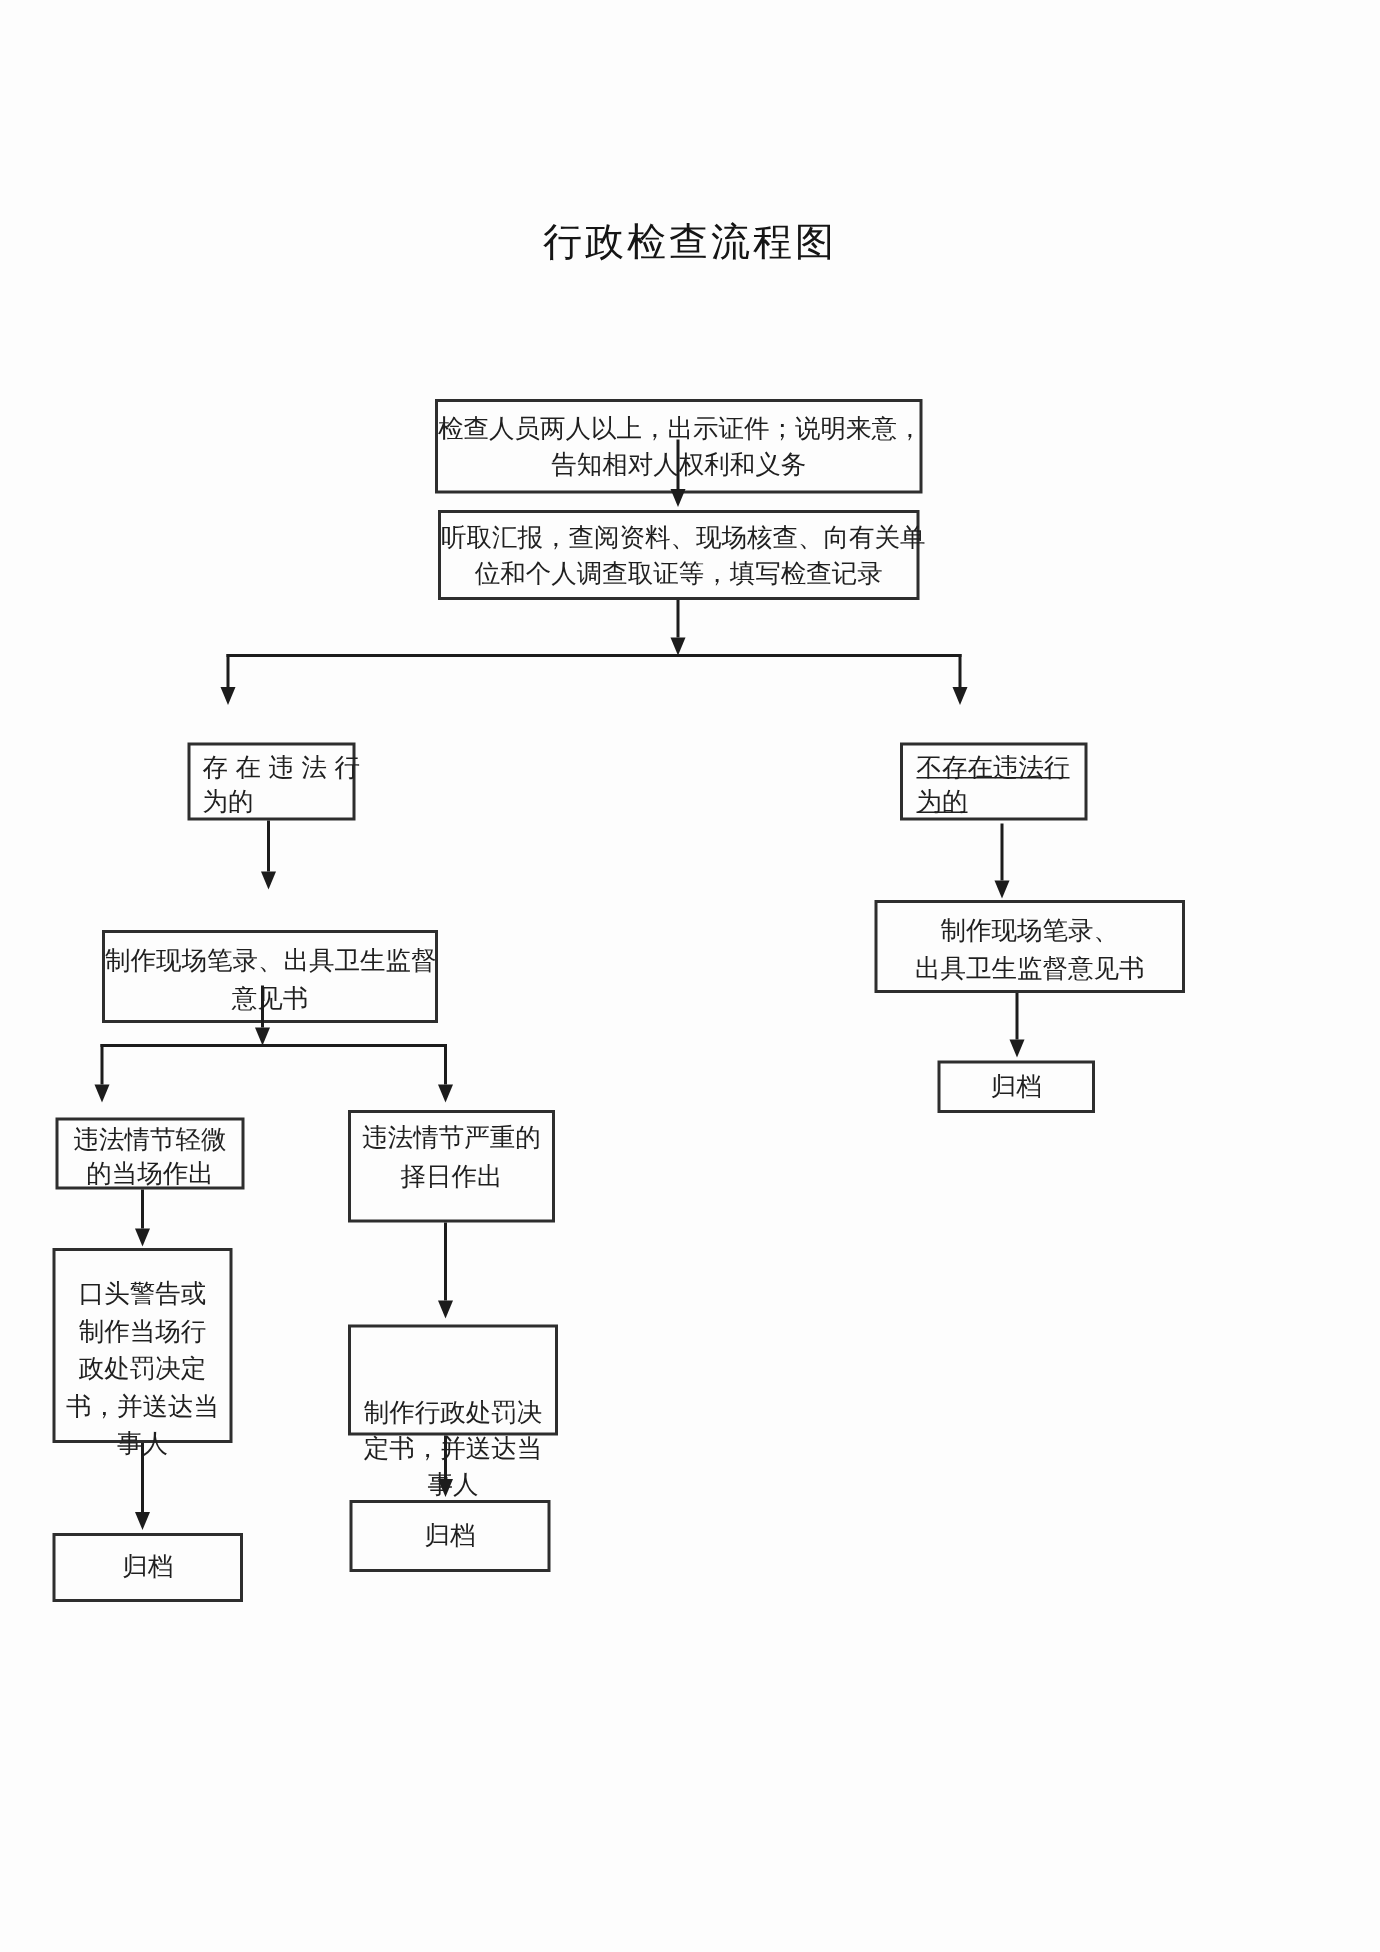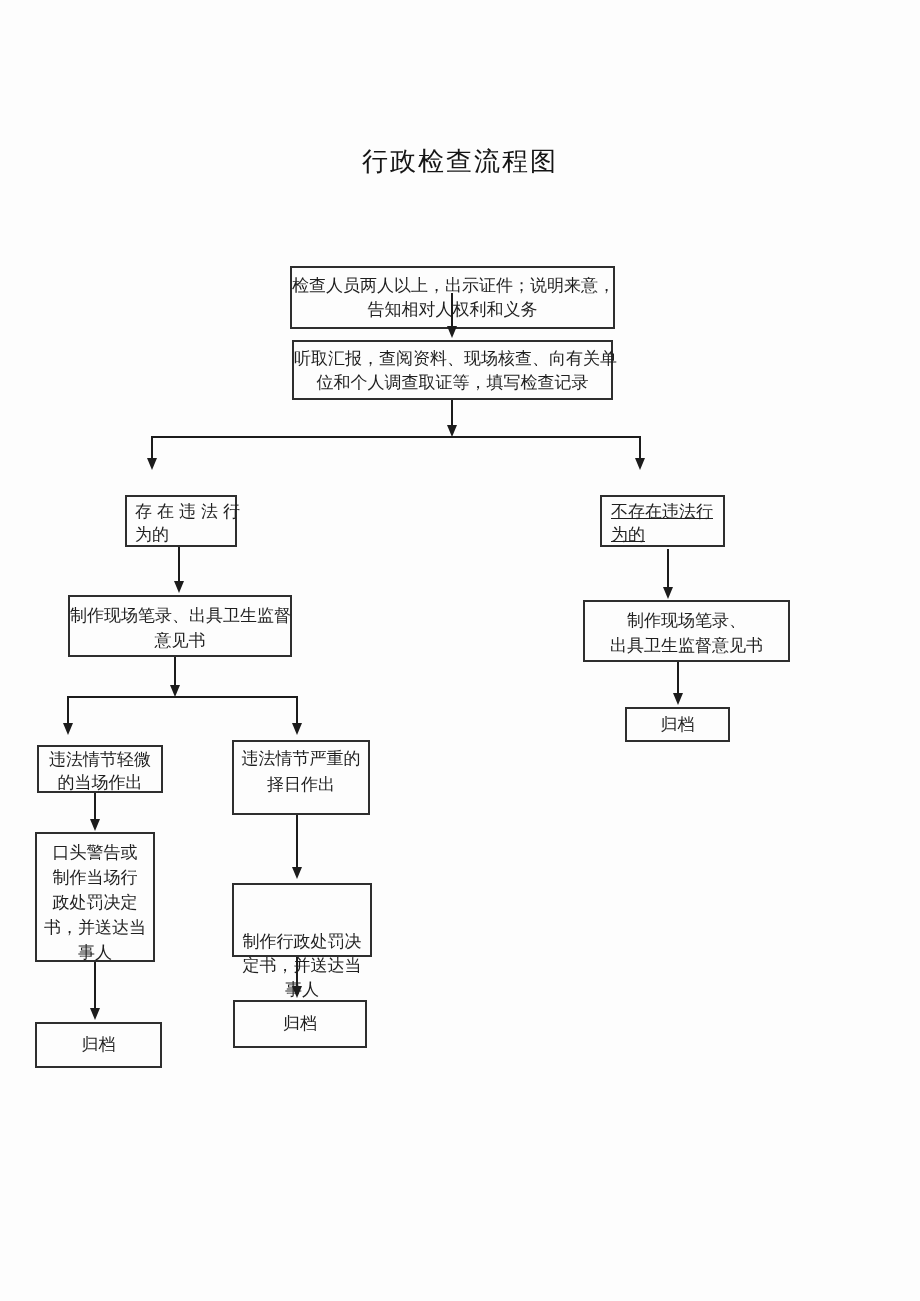--- a/index.html
+++ b/index.html
@@ -64,21 +64,21 @@
   </div>
 
   <div class="box" style="left:600px;top:495px;width:125px;height:52px;text-align:left;padding:3px 0 0 9px;text-decoration:underline;">
     <div class="ln" style="line-height:23px;">不存在违法行</div>
     <div class="ln" style="line-height:23px;">为的</div>
   </div>
 
   <div class="vline" style="left:178px;top:547px;height:34px;"></div>
   <div class="ah" style="left:174px;top:581px;"></div>
 
-  <div class="box" style="left:68px;top:595px;width:224px;height:62px;padding-top:6px;">
+  <div class="box" style="left:68px;top:620px;width:224px;height:62px;padding-top:6px;">
     <div class="ln" style="line-height:25px;">制作现场笔录、出具卫生监督</div>
     <div class="ln" style="line-height:25px;">意见书</div>
   </div>
 
   <div class="vline" style="left:174px;top:657px;height:28px;"></div>
   <div class="ah" style="left:170px;top:685px;"></div>
 
   <div class="hline" style="left:67px;top:696px;width:231px;"></div>
   <div class="vline" style="left:67px;top:696px;height:27px;"></div>
   <div class="ah" style="left:63px;top:723px;"></div>
@@ -91,21 +91,21 @@
   </div>
 
   <div class="box" style="left:232px;top:740px;width:138px;height:75px;padding-top:4px;">
     <div class="ln" style="line-height:26px;">违法情节严重的</div>
     <div class="ln" style="line-height:26px;">择日作出</div>
   </div>
 
   <div class="vline" style="left:94px;top:793px;height:26px;"></div>
   <div class="ah" style="left:90px;top:819px;"></div>
 
-  <div class="box" style="left:35px;top:832px;width:120px;height:130px;padding-top:6px;">
+  <div class="box" style="left:35px;top:832px;width:120px;height:130px;padding-top:16px;">
     <div class="ln" style="line-height:25px;">口头警告或</div>
     <div class="ln" style="line-height:25px;">制作当场行</div>
     <div class="ln" style="line-height:25px;">政处罚决定</div>
     <div class="ln" style="line-height:25px;">书，并送达当</div>
     <div class="ln" style="line-height:25px;">事人</div>
   </div>
 
   <div class="vline" style="left:94px;top:962px;height:46px;"></div>
   <div class="ah" style="left:90px;top:1008px;"></div>
 

